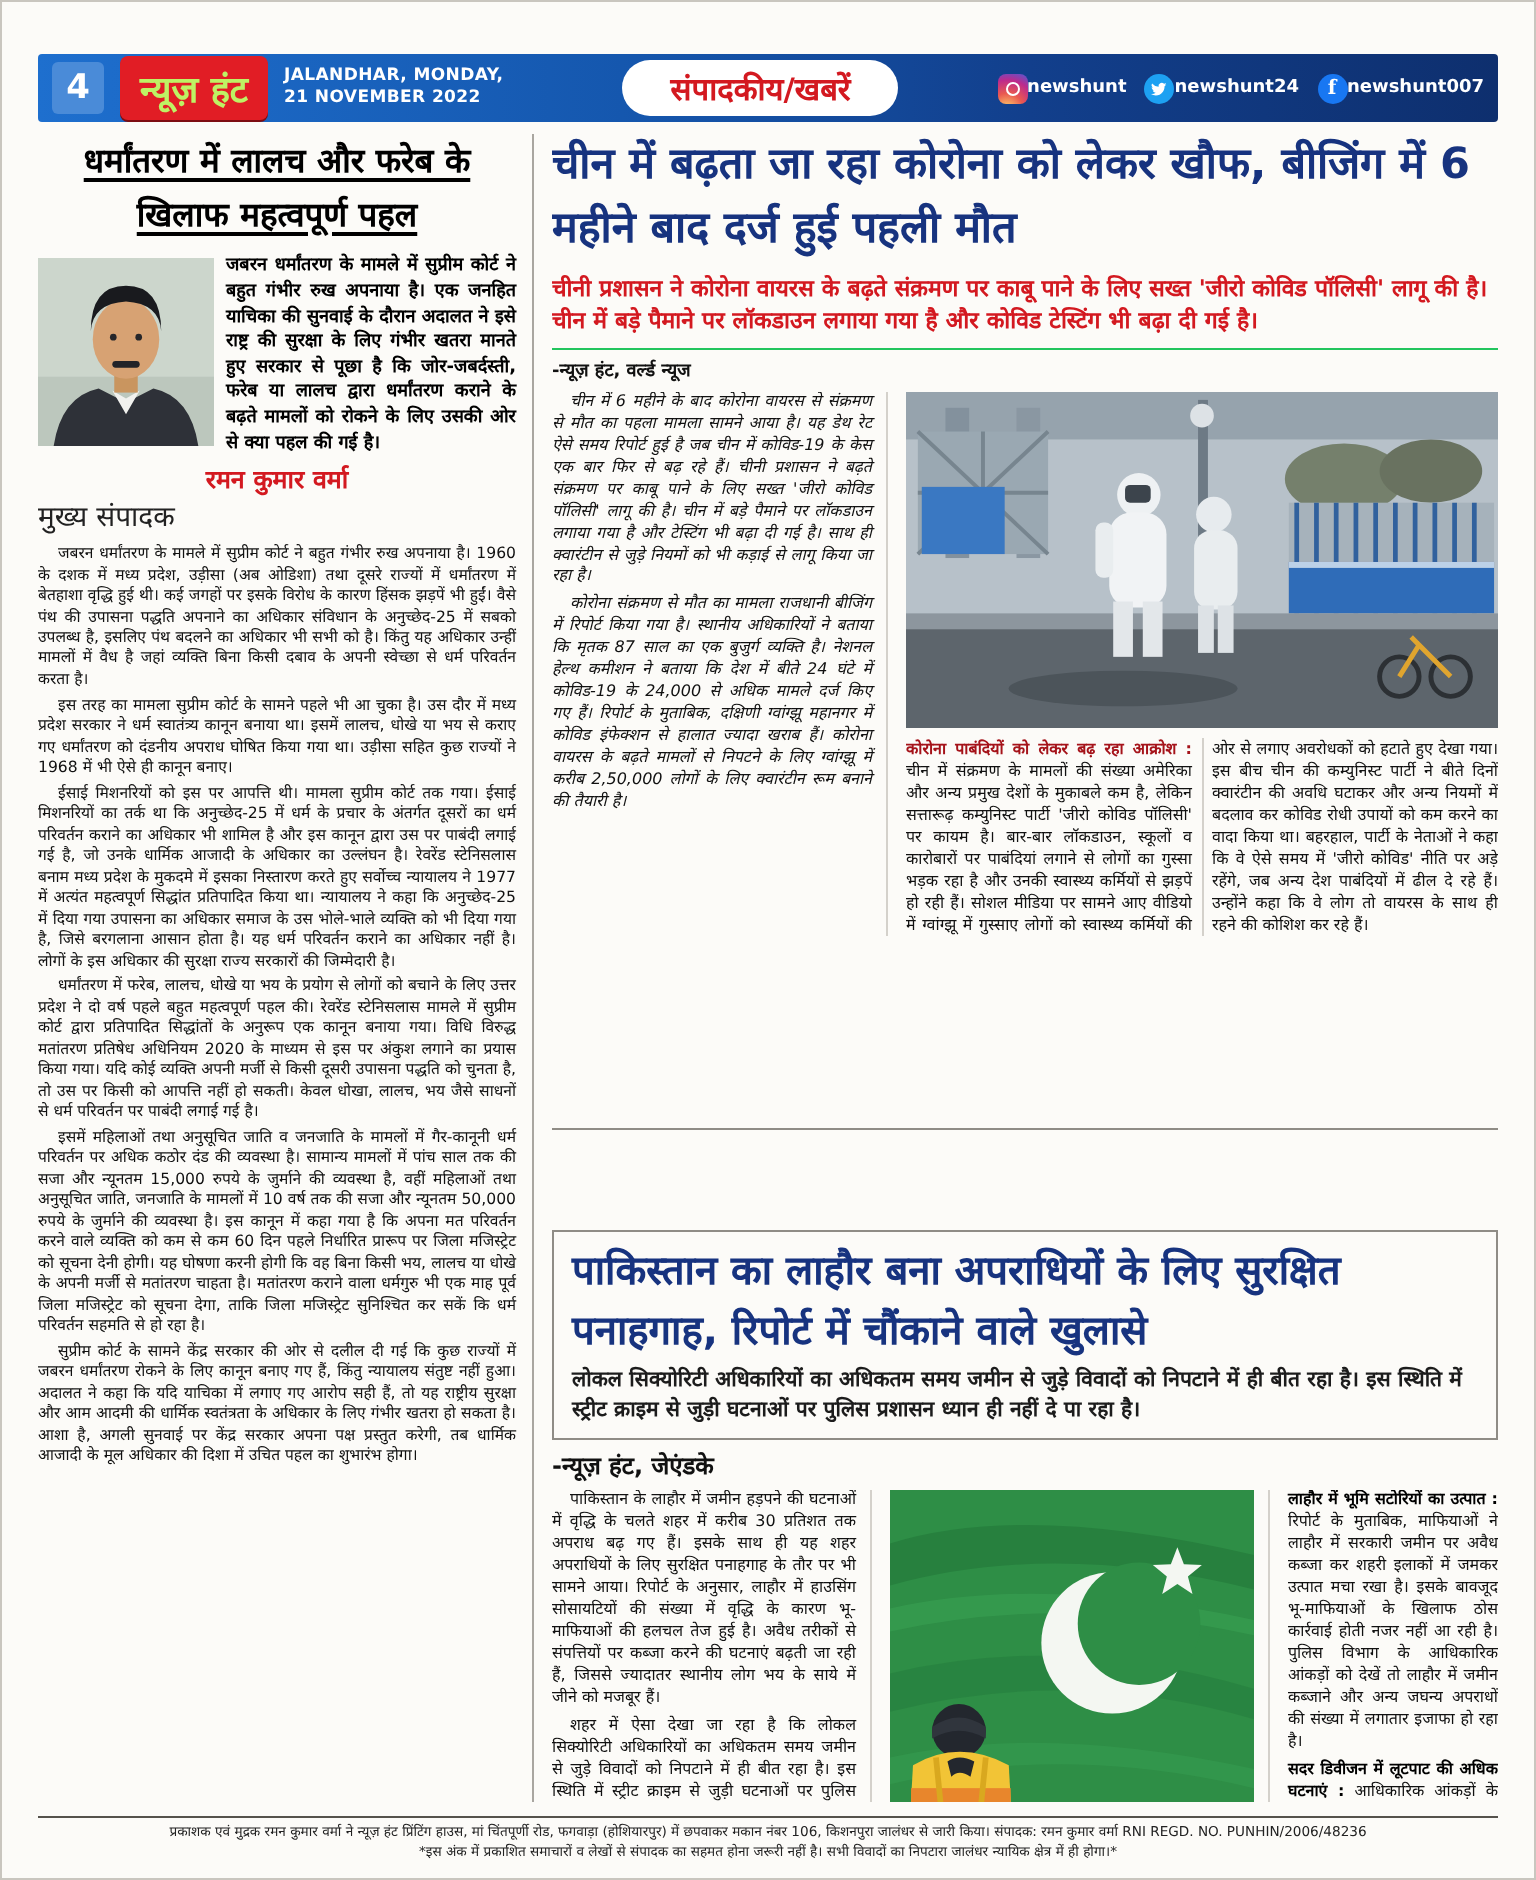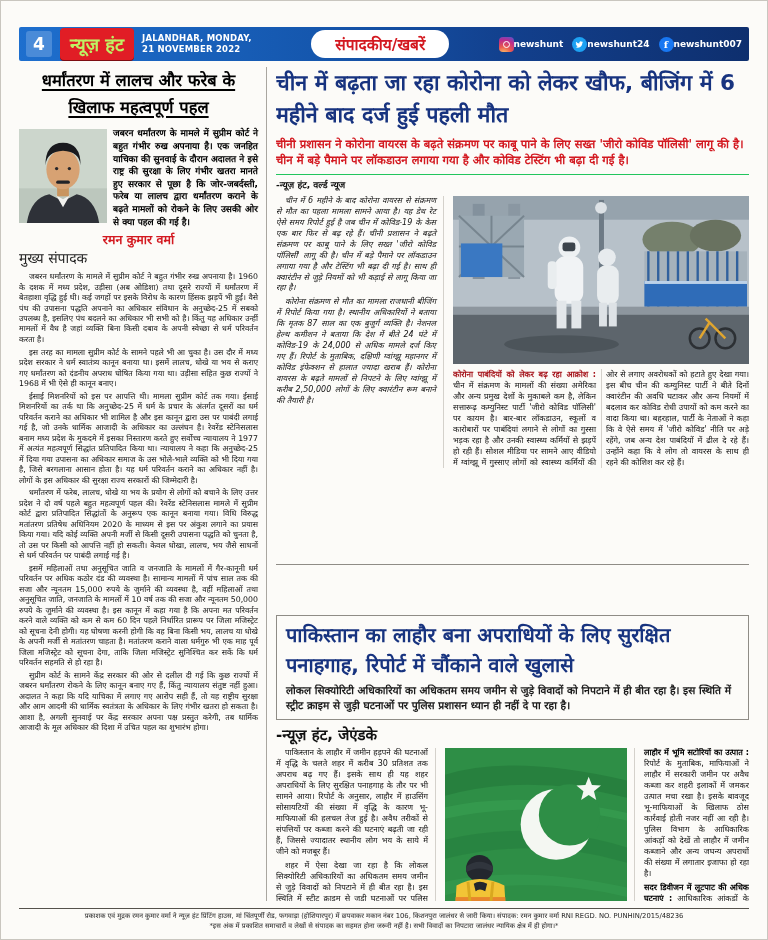--- a/index.html
+++ b/index.html
@@ -62,21 +62,21 @@
   .china-photo svg { width:100%; height:168px; display:block; }
   .china-caption { margin-top:5px; font-size:8px; line-height:1.38; text-align:justify;
     column-count:2; column-gap:10px; column-rule:1px solid #d4d1cb; color:#111; }
   .cap-lead { font-weight:bold; color:#a5131a; }
 
   
   .pak { flex:1; padding-top:6px; overflow:hidden; }
   .pak-headbox { border:1px solid #8f8c86; padding:4px 9px 6px; margin-bottom:4px; }
   .pak-head { font-size:20px; font-weight:bold; color:#17337f; line-height:1.5; margin-bottom:3px; }
   .pak-sub { font-size:10.5px; font-weight:bold; color:#1c1c1c; line-height:1.45; }
-  .pak-by { font-size:15px; font-weight:bold; margin:1px 0 4px; color:#111; }
+  .pak-by { font-size:12px; font-weight:bold; margin:1px 0 4px; color:#111; }
   .pak-body { display:flex; gap:9px; overflow:hidden; }
   .pak-col1 { width:160px; flex:0 0 auto; font-size:8px; line-height:1.37; text-align:justify;
     border-right:1px solid #d4d1cb; padding-right:7px; color:#111; }
   .pak-col1 p { margin-bottom:3px; text-indent:9px; }
   .pak-mid { width:190px; flex:0 0 auto; border-right:1px solid #d4d1cb; padding-right:7px; }
   .pak-photo svg { width:100%; height:172px; display:block; }
   .pak-under { font-size:8px; line-height:1.37; text-align:justify; margin-top:4px; color:#111; }
   .pak-col3 { flex:1; font-size:8px; line-height:1.37; text-align:justify; color:#111; }
   .pak-col3 p { margin-bottom:3px; }
   .pak-col3 b { color:#000; }
@@ -249,17 +249,17 @@
               <span>आधिकारिक आंकड़ों के अनुसार, सदर डिवीजन में इस साल जनवरी से सितंबर के बीच सबसे अधिक लूट के 2,499 और रेप के 49 केस दर्ज हुए। आंकड़ों से पता चलता है कि इस दौरान लाहौर में कुल मिलाकर अपराध की 1,65,224 घटनाएं दर्ज की गईं। अपराधिक घटनाओं से लोग डरे हुए हैं, उनमें प्रशासन के प्रति असुरक्षा की भावना बढ़ रही है।</span>
             </p>
           </div>
         </div>
       </section>
 
     </div>
   </div>
 
   <div class="footer">
-    <div>प्रकाशक एवं मुद्रक रमन कुमार वर्मा ने न्यूज़ हंट प्रिंटिंग हाउस, मां चिंतपूर्णी रोड, फगवाड़ा (होशियारपुर) में छपवाकर मकान नंबर 106, किशनपुरा जालंधर से जारी किया। संपादक: रमन कुमार वर्मा  RNI REGD. NO. PUNHIN/2015/48236</div>
+    <div>प्रकाशक एवं मुद्रक रमन कुमार वर्मा ने न्यूज़ हंट प्रिंटिंग हाउस, मां चिंतपूर्णी रोड, फगवाड़ा (होशियारपुर) में छपवाकर मकान नंबर 106, किशनपुरा जालंधर से जारी किया। संपादक: रमन कुमार वर्मा  RNI REGD. NO. PUNHIN/2006/48236</div>
     <div>*इस अंक में प्रकाशित समाचारों व लेखों से संपादक का सहमत होना जरूरी नहीं है। सभी विवादों का निपटारा जालंधर न्यायिक क्षेत्र में ही होगा।*</div>
   </div>
 
 </div>
 
 </body></html>

